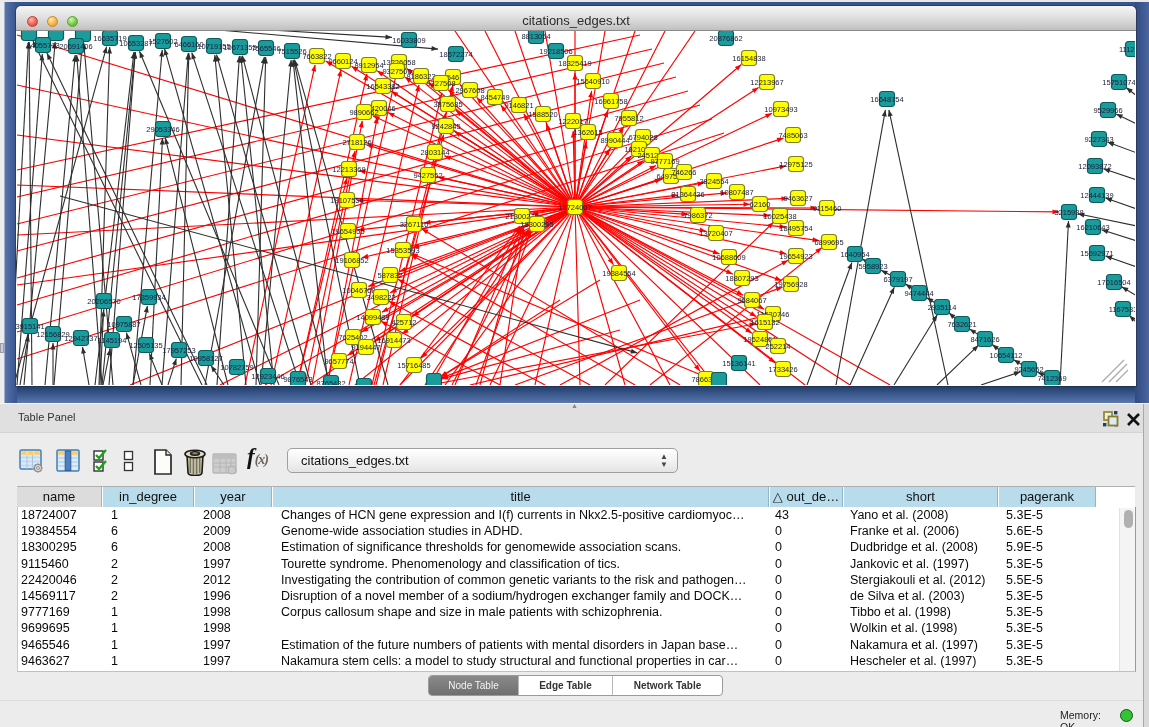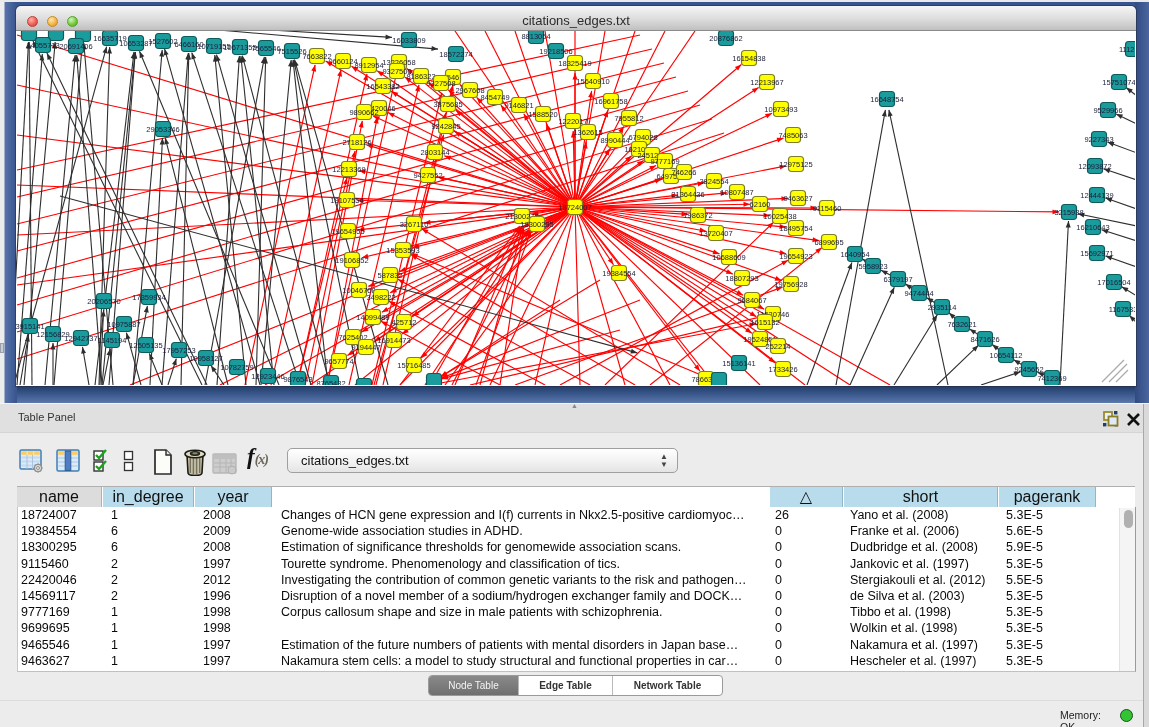--- a/index.html
+++ b/index.html
@@ -14,21 +14,21 @@
 #canvas{position:absolute;left:0;top:25px;width:1120px;height:355px;background:#fff;overflow:hidden}
 #panel{position:absolute;left:0;top:403px;width:1149px;height:324px;background:#ececec}
 #phead{position:absolute;left:0;top:0;width:1149px;height:30px;background:#e0e0e0;border-top:1px solid #f5f5f5;border-bottom:1px solid #d4d4d4}
 #phead span{position:absolute;left:18px;top:7px;font-size:11px;color:#333}
 .ic{position:absolute;top:448px}
 .fx{position:absolute;left:247px;top:444px;font-size:23px;font-weight:bold;font-style:italic;color:#111;font-family:"Liberation Serif",serif}
 .fx i{font-size:14px;color:#6b6657;letter-spacing:-1px}
 #combo{position:absolute;left:287px;top:448px;width:391px;height:25px;background:linear-gradient(#fff,#f0f0f0 60%,#e4e4e4);border:1px solid #9f9f9f;border-radius:5px;font-size:13px;color:#111;line-height:23px;padding-left:13px}
 #combo .ar{position:absolute;right:9px;top:4px;font-size:8px;color:#444;line-height:8px}
 #thead{position:absolute;left:17px;top:486px;width:1118px;height:21px;background:#fff;border-top:1px solid #b0b0b0}
-.hc{position:absolute;top:0;height:28px;background:#b9dcec;border-right:1px solid #8fb6c9;border-bottom:1px solid #8fb6c9;text-align:center;font-size:16px;color:#111;line-height:20px}
+.hc{position:absolute;top:0;height:28px;background:#b9dcec;border-right:1px solid #8fb6c9;border-bottom:1px solid #8fb6c9;text-align:center;font-size:13px;color:#111;line-height:20px}
 .hc.gray{background:#dcdcdc;border-right:1px solid #b0b0b0;border-bottom:1px solid #b0b0b0}
 #tbody{position:absolute;left:17px;top:507px;width:1119px;height:165px;background:#fff;border-bottom:1px solid #c0c0c0;border-left:1px solid #c8c8c8;border-right:1px solid #9a9a9a}
 .row{position:absolute;left:0;width:1118px;height:16px}
 .c{position:absolute;top:0px;font-size:12.5px;color:#0a0a0a;white-space:nowrap;overflow:hidden}
 #vsb{position:absolute;left:1119px;top:508px;width:16px;height:163px;background:#f4f4f4;border-left:1px solid #e2e2e2}
 #vsb .th{position:absolute;left:4px;top:2px;width:9px;height:18px;border-radius:5px;background:#b0b0b0}
 #seg{position:absolute;left:428px;top:675px;height:21px;display:flex;border:1px solid #9a9a9a;border-radius:4px;overflow:hidden;background:#fff}
 .s{height:100%;text-align:center;font-size:10px;font-weight:bold;color:#333;line-height:20px}
 .s.sel{background:linear-gradient(#8a8a8a,#6f6f6f);color:#f4f4f4;font-weight:normal}
 #status{position:absolute;left:0;top:700px;width:1075px;height:27px;background:#ececec}
@@ -815,31 +815,32 @@
 <rect x="2" y="3" width="21" height="4" fill="#b4b4b4"></rect>
 <path d="M2 11h21M2 15h21M8 7v14M14 7v14M19 7v14" stroke="#a8a8a8"></path>
 <circle cx="20" cy="18" r="4" fill="#c2c2c2" stroke="#a0a0a0"></circle>
     </svg></span>
 <span class="fx">f<i>(x)</i></span>
 <div id="combo">citations_edges.txt<span class="ar">▲<br>▼</span></div>
 <div id="thead">
     <div class="hc gray" style="left:0px;width:85px">name</div>
     <div class="hc" style="left:86px;width:91px">in_degree</div>
     <div class="hc" style="left:178px;width:77px">year</div>
+    <div class="hc" style="left:256px;width:496px">title</div>
     <div class="hc" style="left:753px;width:73px">△ out_de…</div>
     <div class="hc" style="left:827px;width:154px">short</div>
     <div class="hc" style="left:982px;width:97px">pagerank</div>
   </div>
 <div id="tbody">
     <div class="row" style="top:1px">
       <div class="c" style="left:3px;width:83px">18724007</div>
       <div class="c" style="left:93px;width:85px">1</div>
       <div class="c" style="left:185px;width:71px">2008</div>
       <div class="c" style="left:263px;width:490px">Changes of HCN gene expression and I(f) currents in Nkx2.5‑positive cardiomyoc…</div>
-      <div class="c" style="left:757px;width:70px">26</div>
+      <div class="c" style="left:757px;width:70px">43</div>
       <div class="c" style="left:832px;width:150px">Yano et al. (2008)</div>
       <div class="c" style="left:988px;width:92px">5.3E‑5</div>
     </div>
     <div class="row" style="top:17px">
       <div class="c" style="left:3px;width:83px">19384554</div>
       <div class="c" style="left:93px;width:85px">6</div>
       <div class="c" style="left:185px;width:71px">2009</div>
       <div class="c" style="left:263px;width:490px">Genome‑wide association studies in ADHD.</div>
       <div class="c" style="left:757px;width:70px">0</div>
       <div class="c" style="left:832px;width:150px">Franke et al. (2006)</div>

